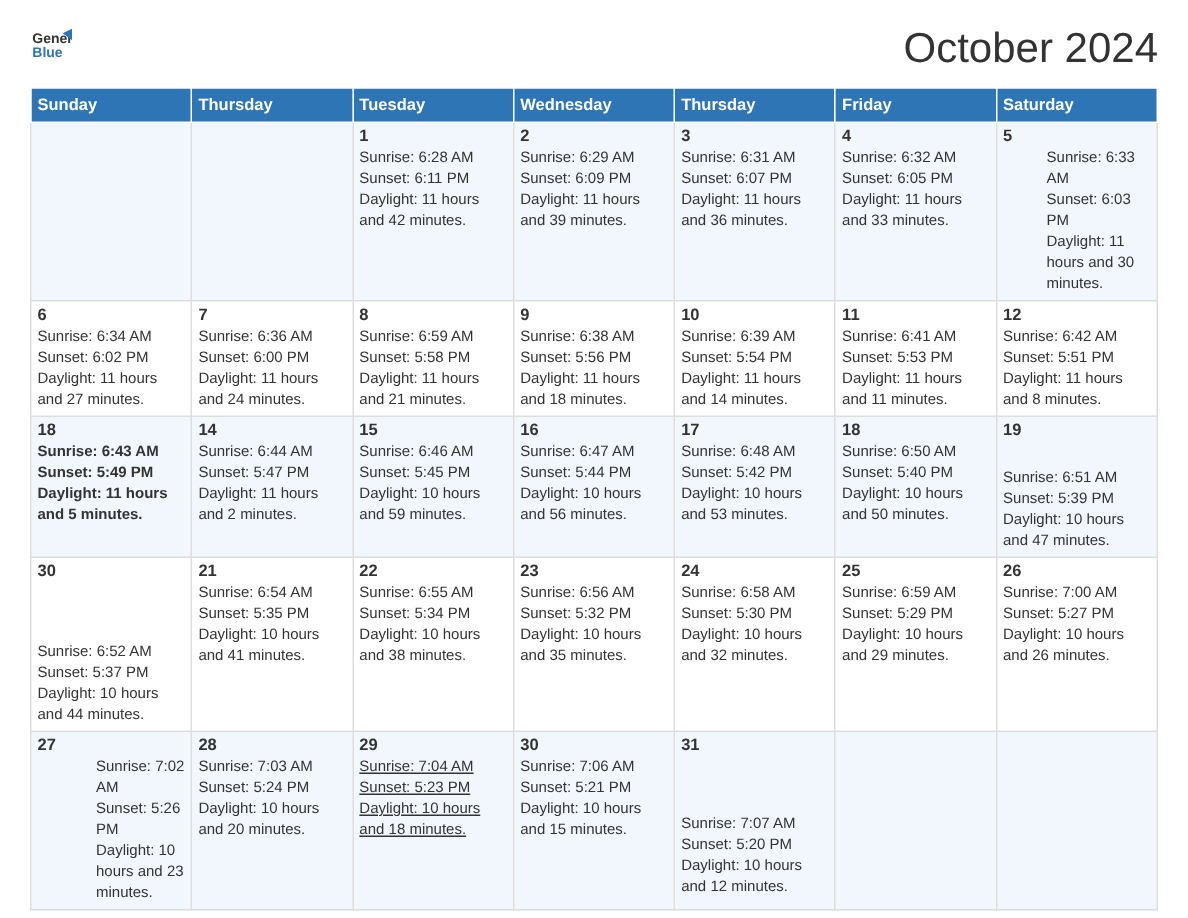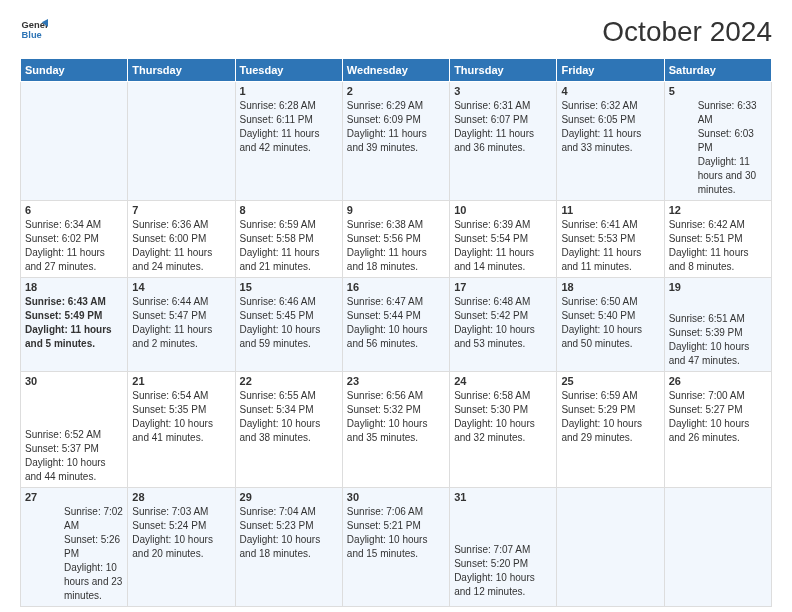--- a/index.html
+++ b/index.html
@@ -288,21 +288,21 @@
 Daylight: 10 hours and 23 minutes.</div>
           </td>
           <td>
             <span class="day-num">28</span>
             <div class="day-info" style="white-space: pre-line;">Sunrise: 7:03 AM
 Sunset: 5:24 PM
 Daylight: 10 hours and 20 minutes.</div>
           </td>
           <td>
             <span class="day-num">29</span>
-            <div class="day-info" style="white-space: pre-line;">Sunrise: 7:04 AM
+            <div class="day-info" style="white-space: pre-line; text-decoration: underline;">Sunrise: 7:04 AM
 Sunset: 5:23 PM
 Daylight: 10 hours and 18 minutes.</div>
           </td>
           <td>
             <span class="day-num">30</span>
             <div class="day-info" style="white-space: pre-line;">Sunrise: 7:06 AM
 Sunset: 5:21 PM
 Daylight: 10 hours and 15 minutes.</div>
           </td>
           <td>

